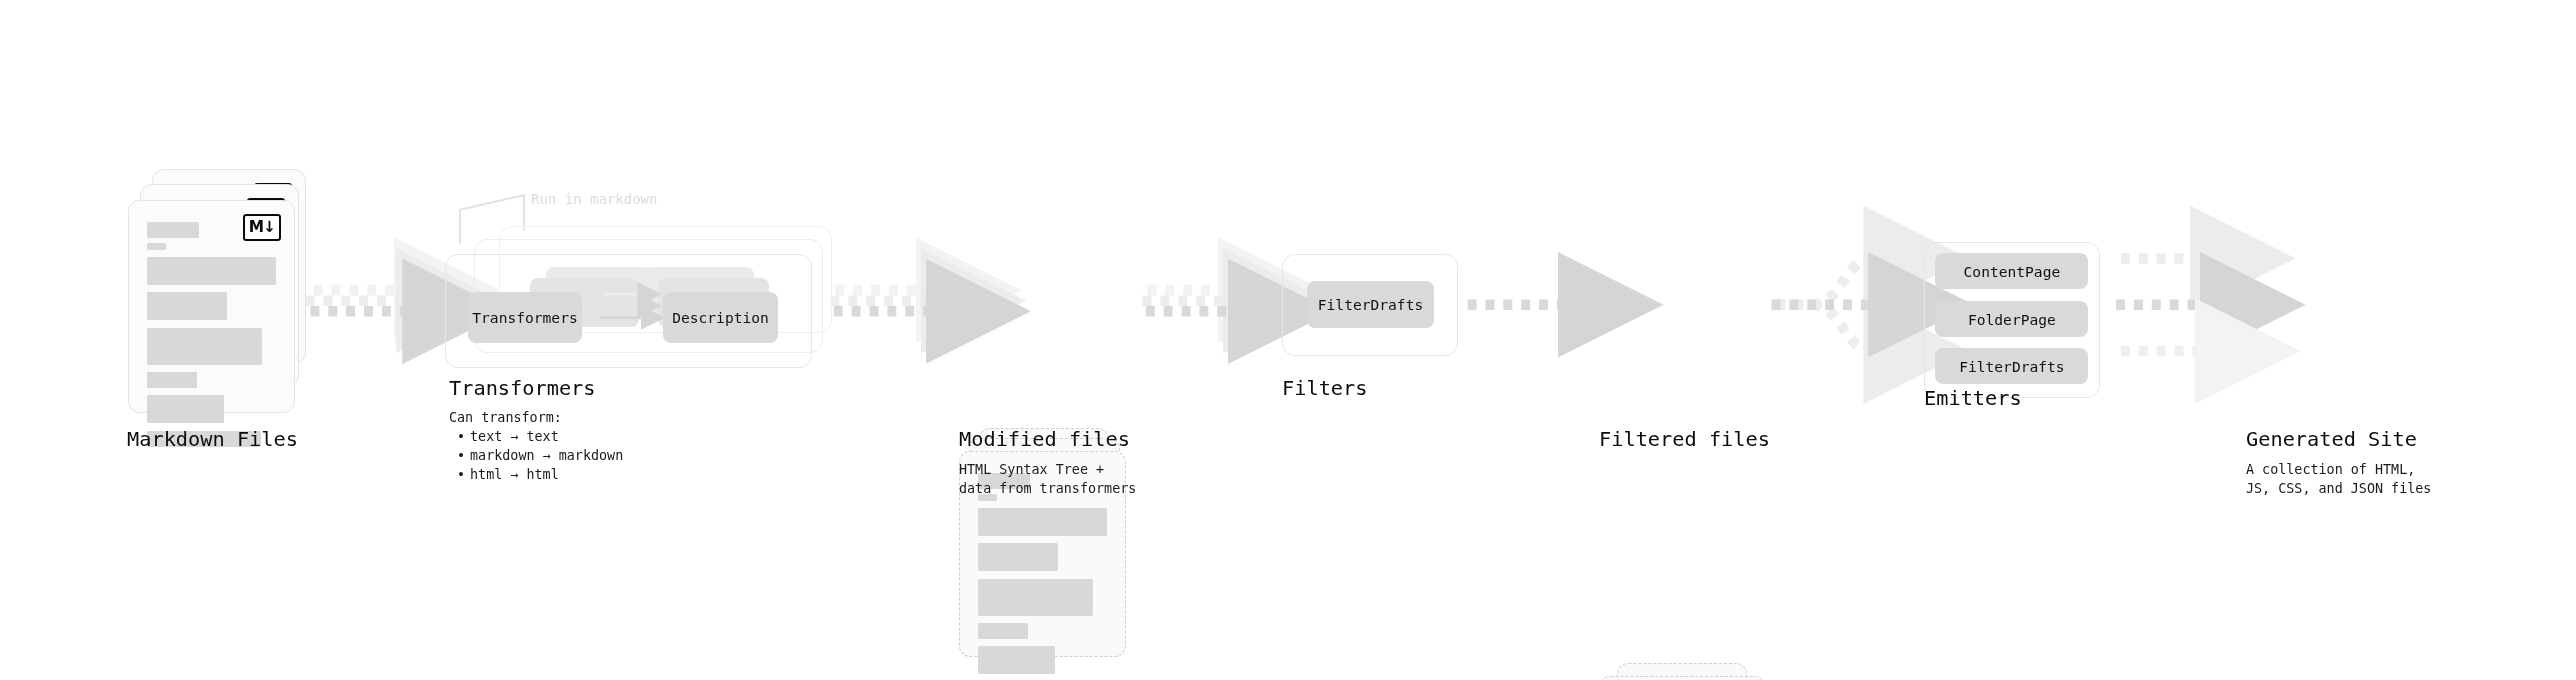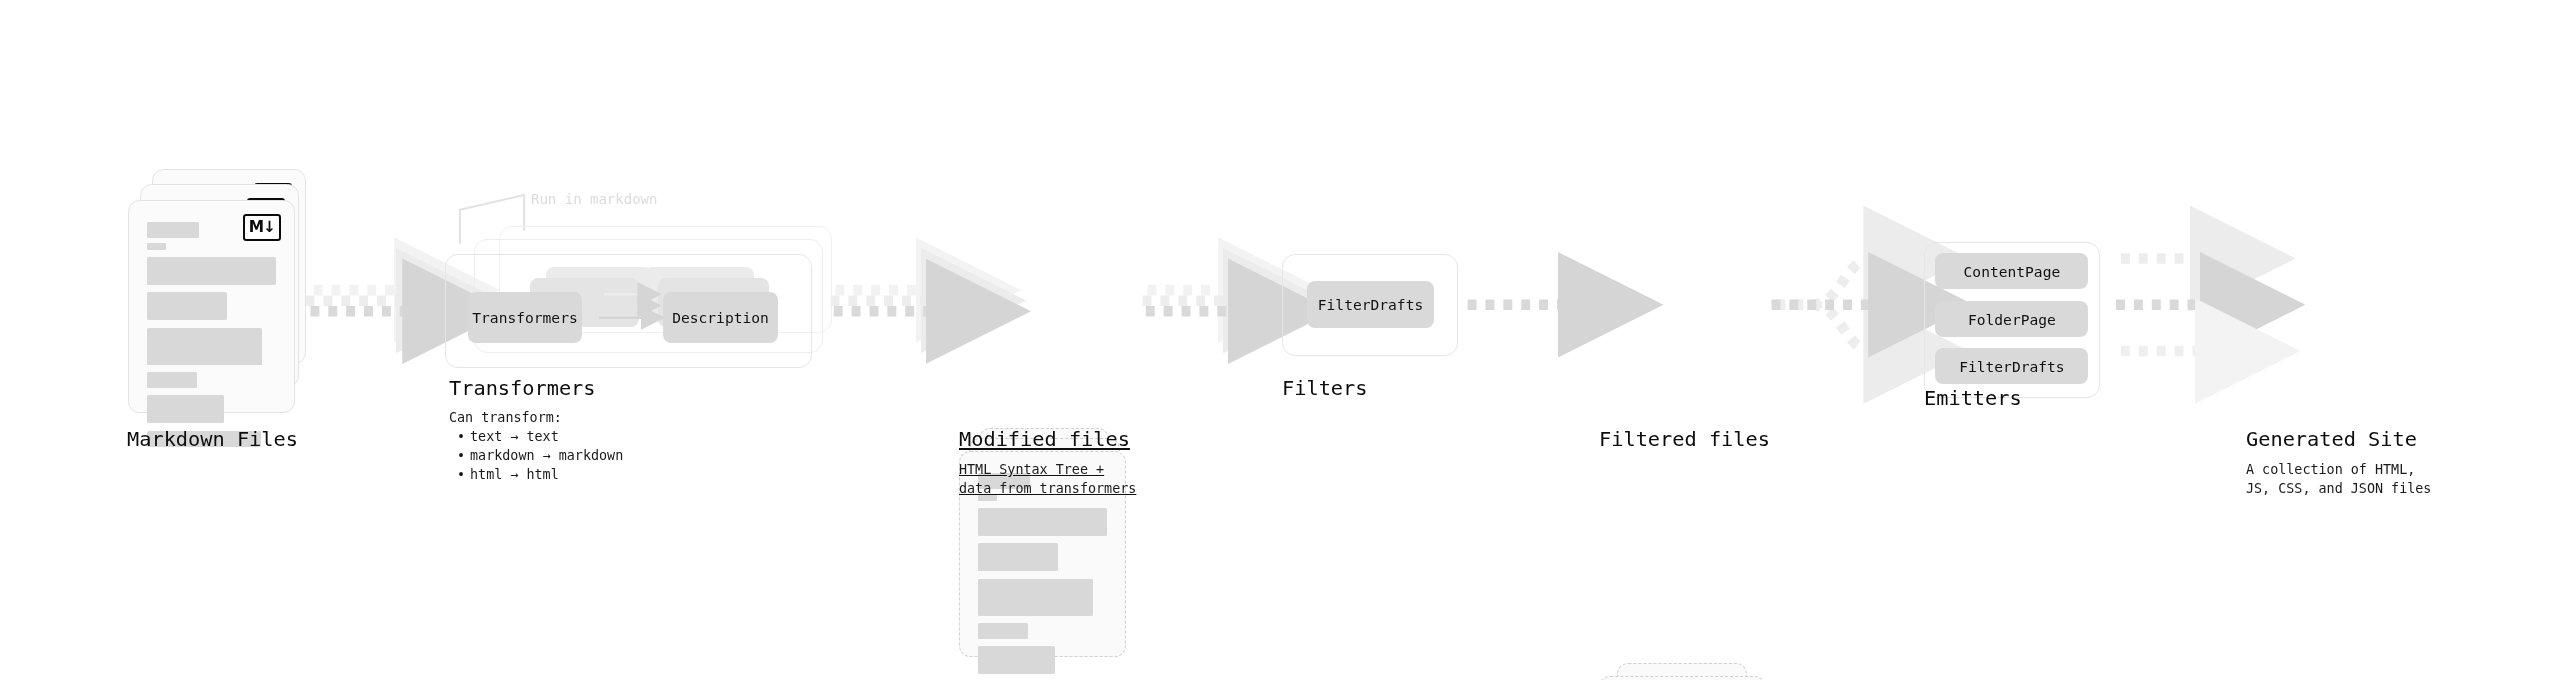--- a/index.html
+++ b/index.html
@@ -272,21 +272,21 @@
         <div class="bar tiny" style="width:18.7px;margin-top:-2.4px;"></div>
         <div class="bar tall" style="width:100%;"></div>
         <div class="bar tall" style="width:62%;"></div>
         <div class="bar xtall" style="width:89%;"></div>
         <div class="bar" style="width:39%;"></div>
         <div class="bar tall" style="width:60%;"></div>
 
       </div>
     </div>
   </div>
-  <div class="caption" style="left:959px;top:428px;text-decoration:underline;">
+  <div class="caption" style="left:959px;top:428px;">
     <div class="caption-title">Modified files</div>
     <div class="caption-sub">HTML Syntax Tree +
 data from transformers</div>
   </div>
 
   <div class="node" style="left:1282px;top:254px;width:179px;height:102px;">
     <div class="group-box" style="left:0px;top:0px;width:176px;height:102px;"></div>
     <div class="pill" style="left:25px;top:27px;width:127px;height:47px;">
       <span>FilterDrafts</span>
     </div>

